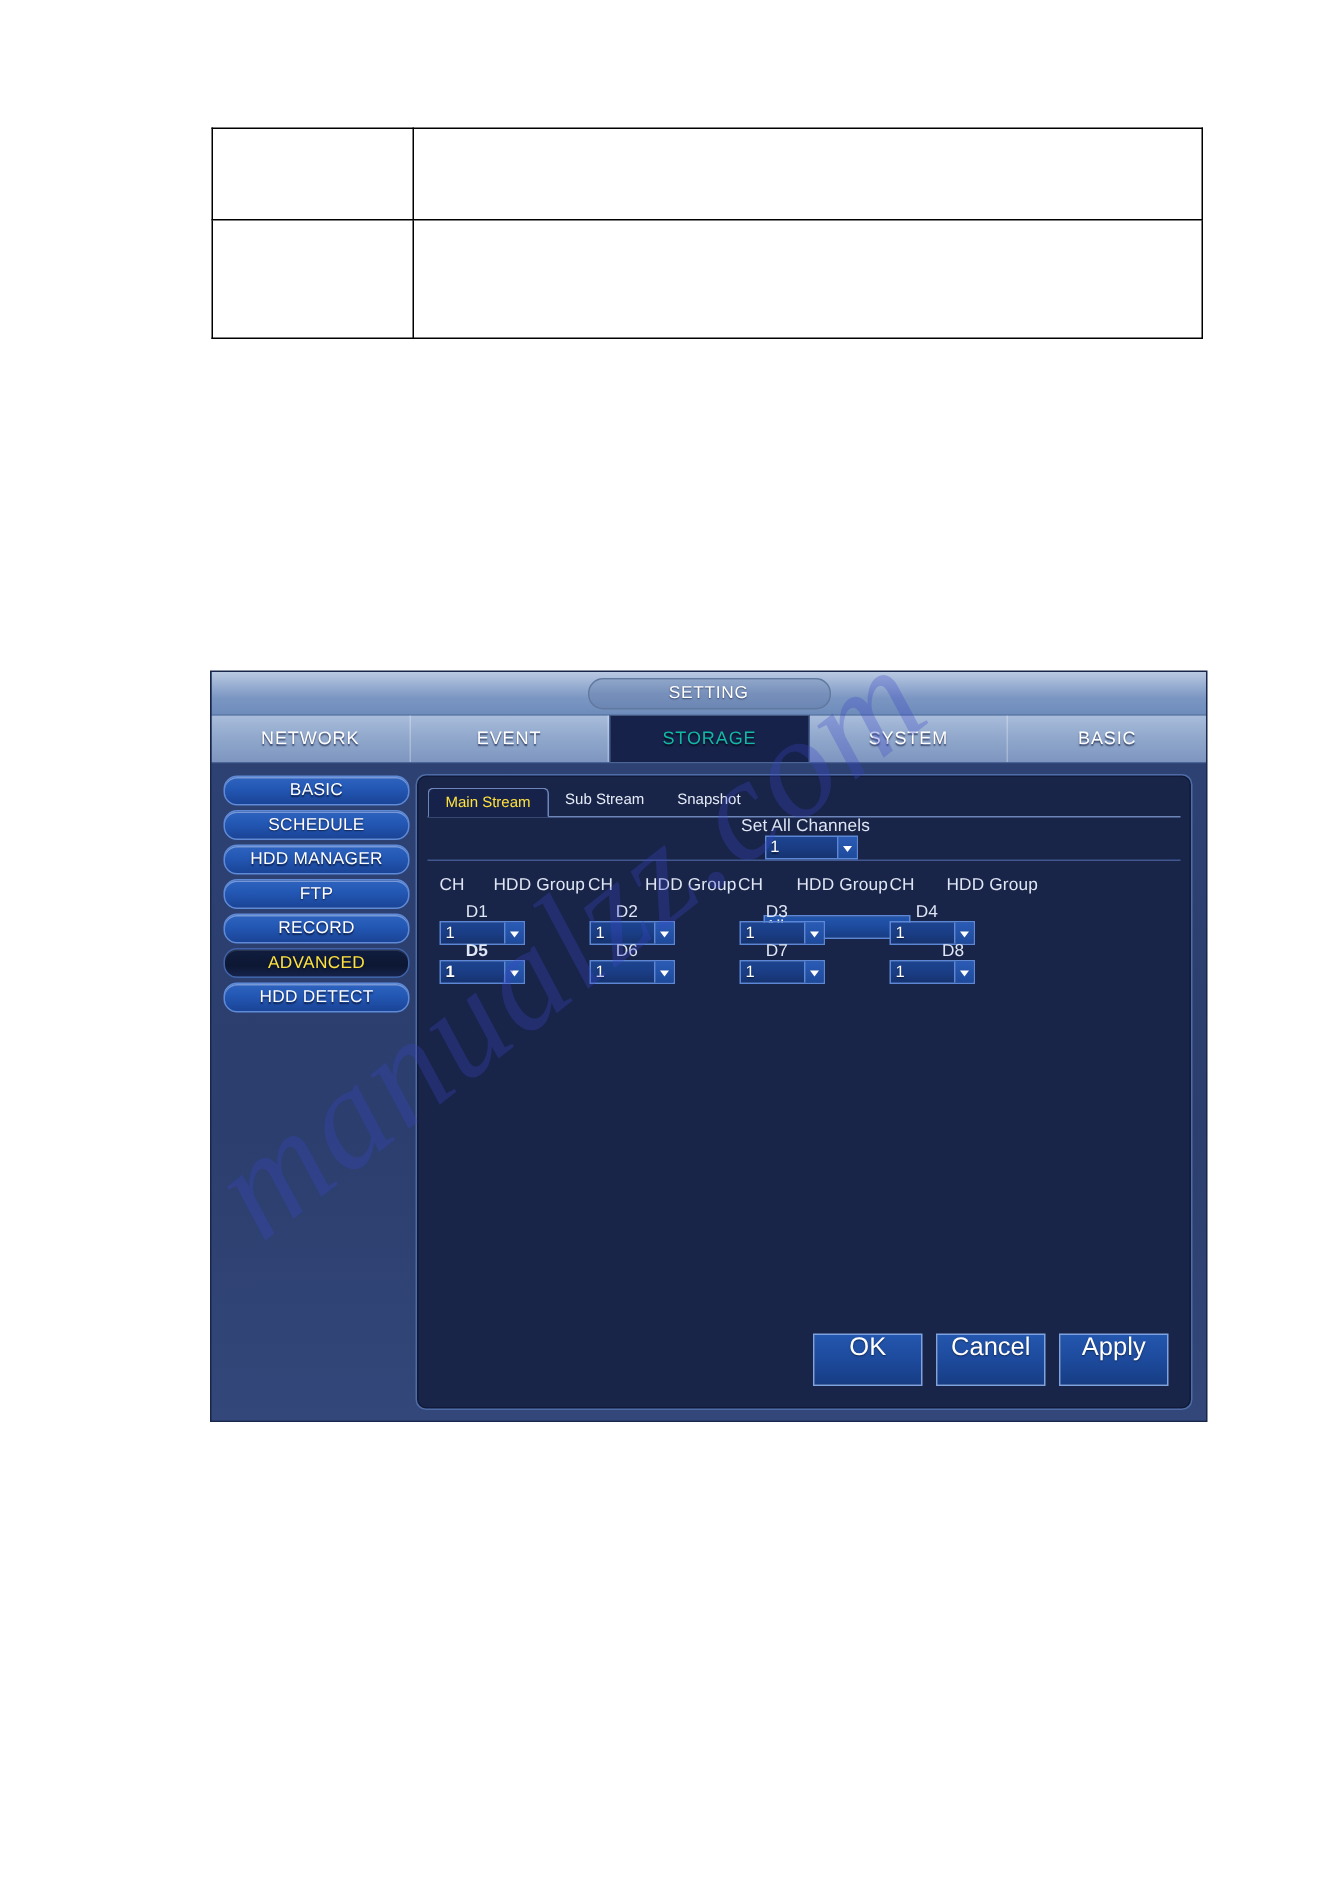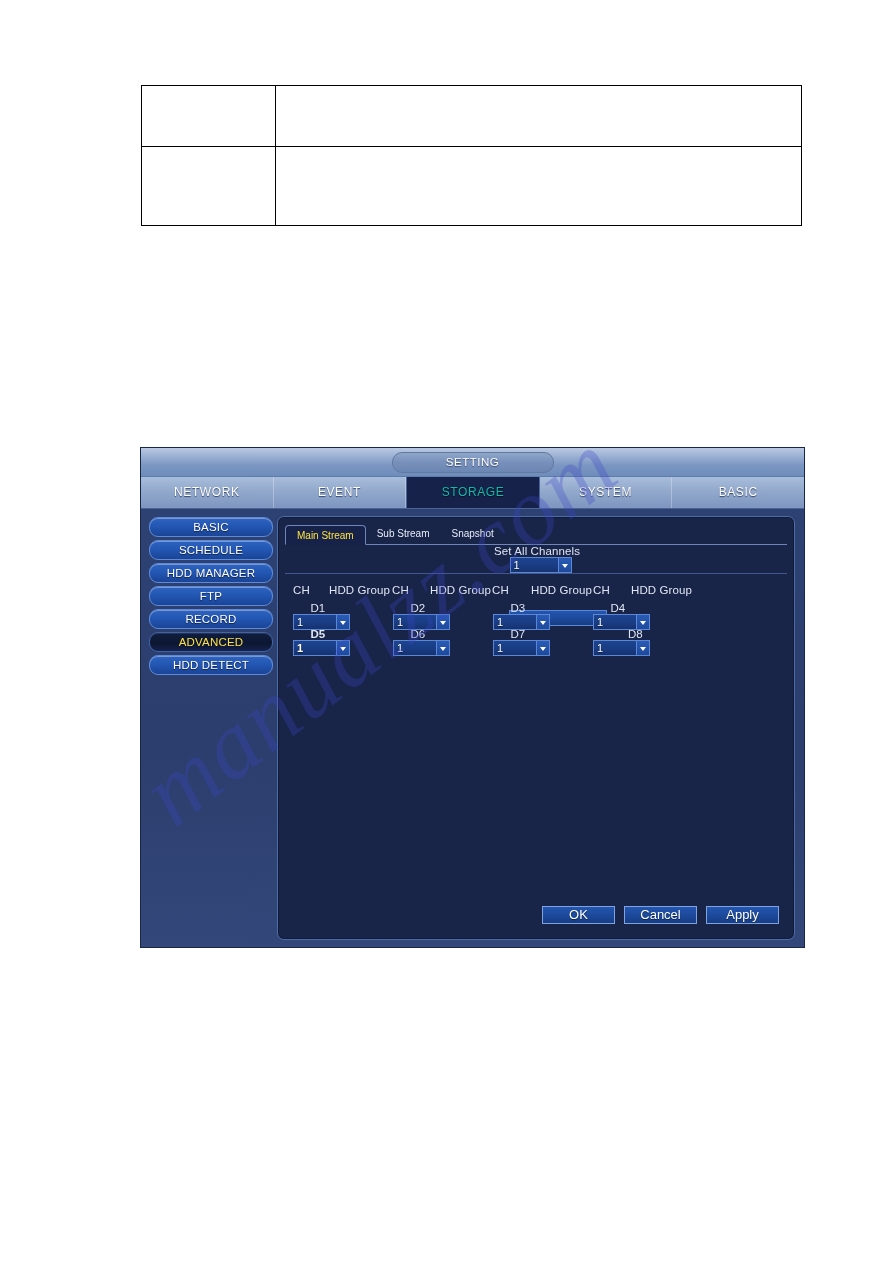--- a/index.html
+++ b/index.html
@@ -311,24 +311,24 @@
   
   #footer {
     position: absolute;
     right: 8px;
     bottom: 8px;
     display: flex;
     gap: 9px;
   }
   .btn {
     width: 73px;
-    height: 18px;
+    height: 35px;
     line-height: 16px;
     text-align: center;
-    font-size: 13px;
+    font-size: 17px;
     color: #ffffff;
     background: linear-gradient(to bottom, #2356ae 0%, #1d4a9c 50%, #173d84 100%);
     border: 1px solid #7ea3e0;
     box-sizing: border-box;
     text-shadow: 0 1px 1px rgba(0,0,0,0.5);
   }
 </style>
 </head>
 <body>
 

